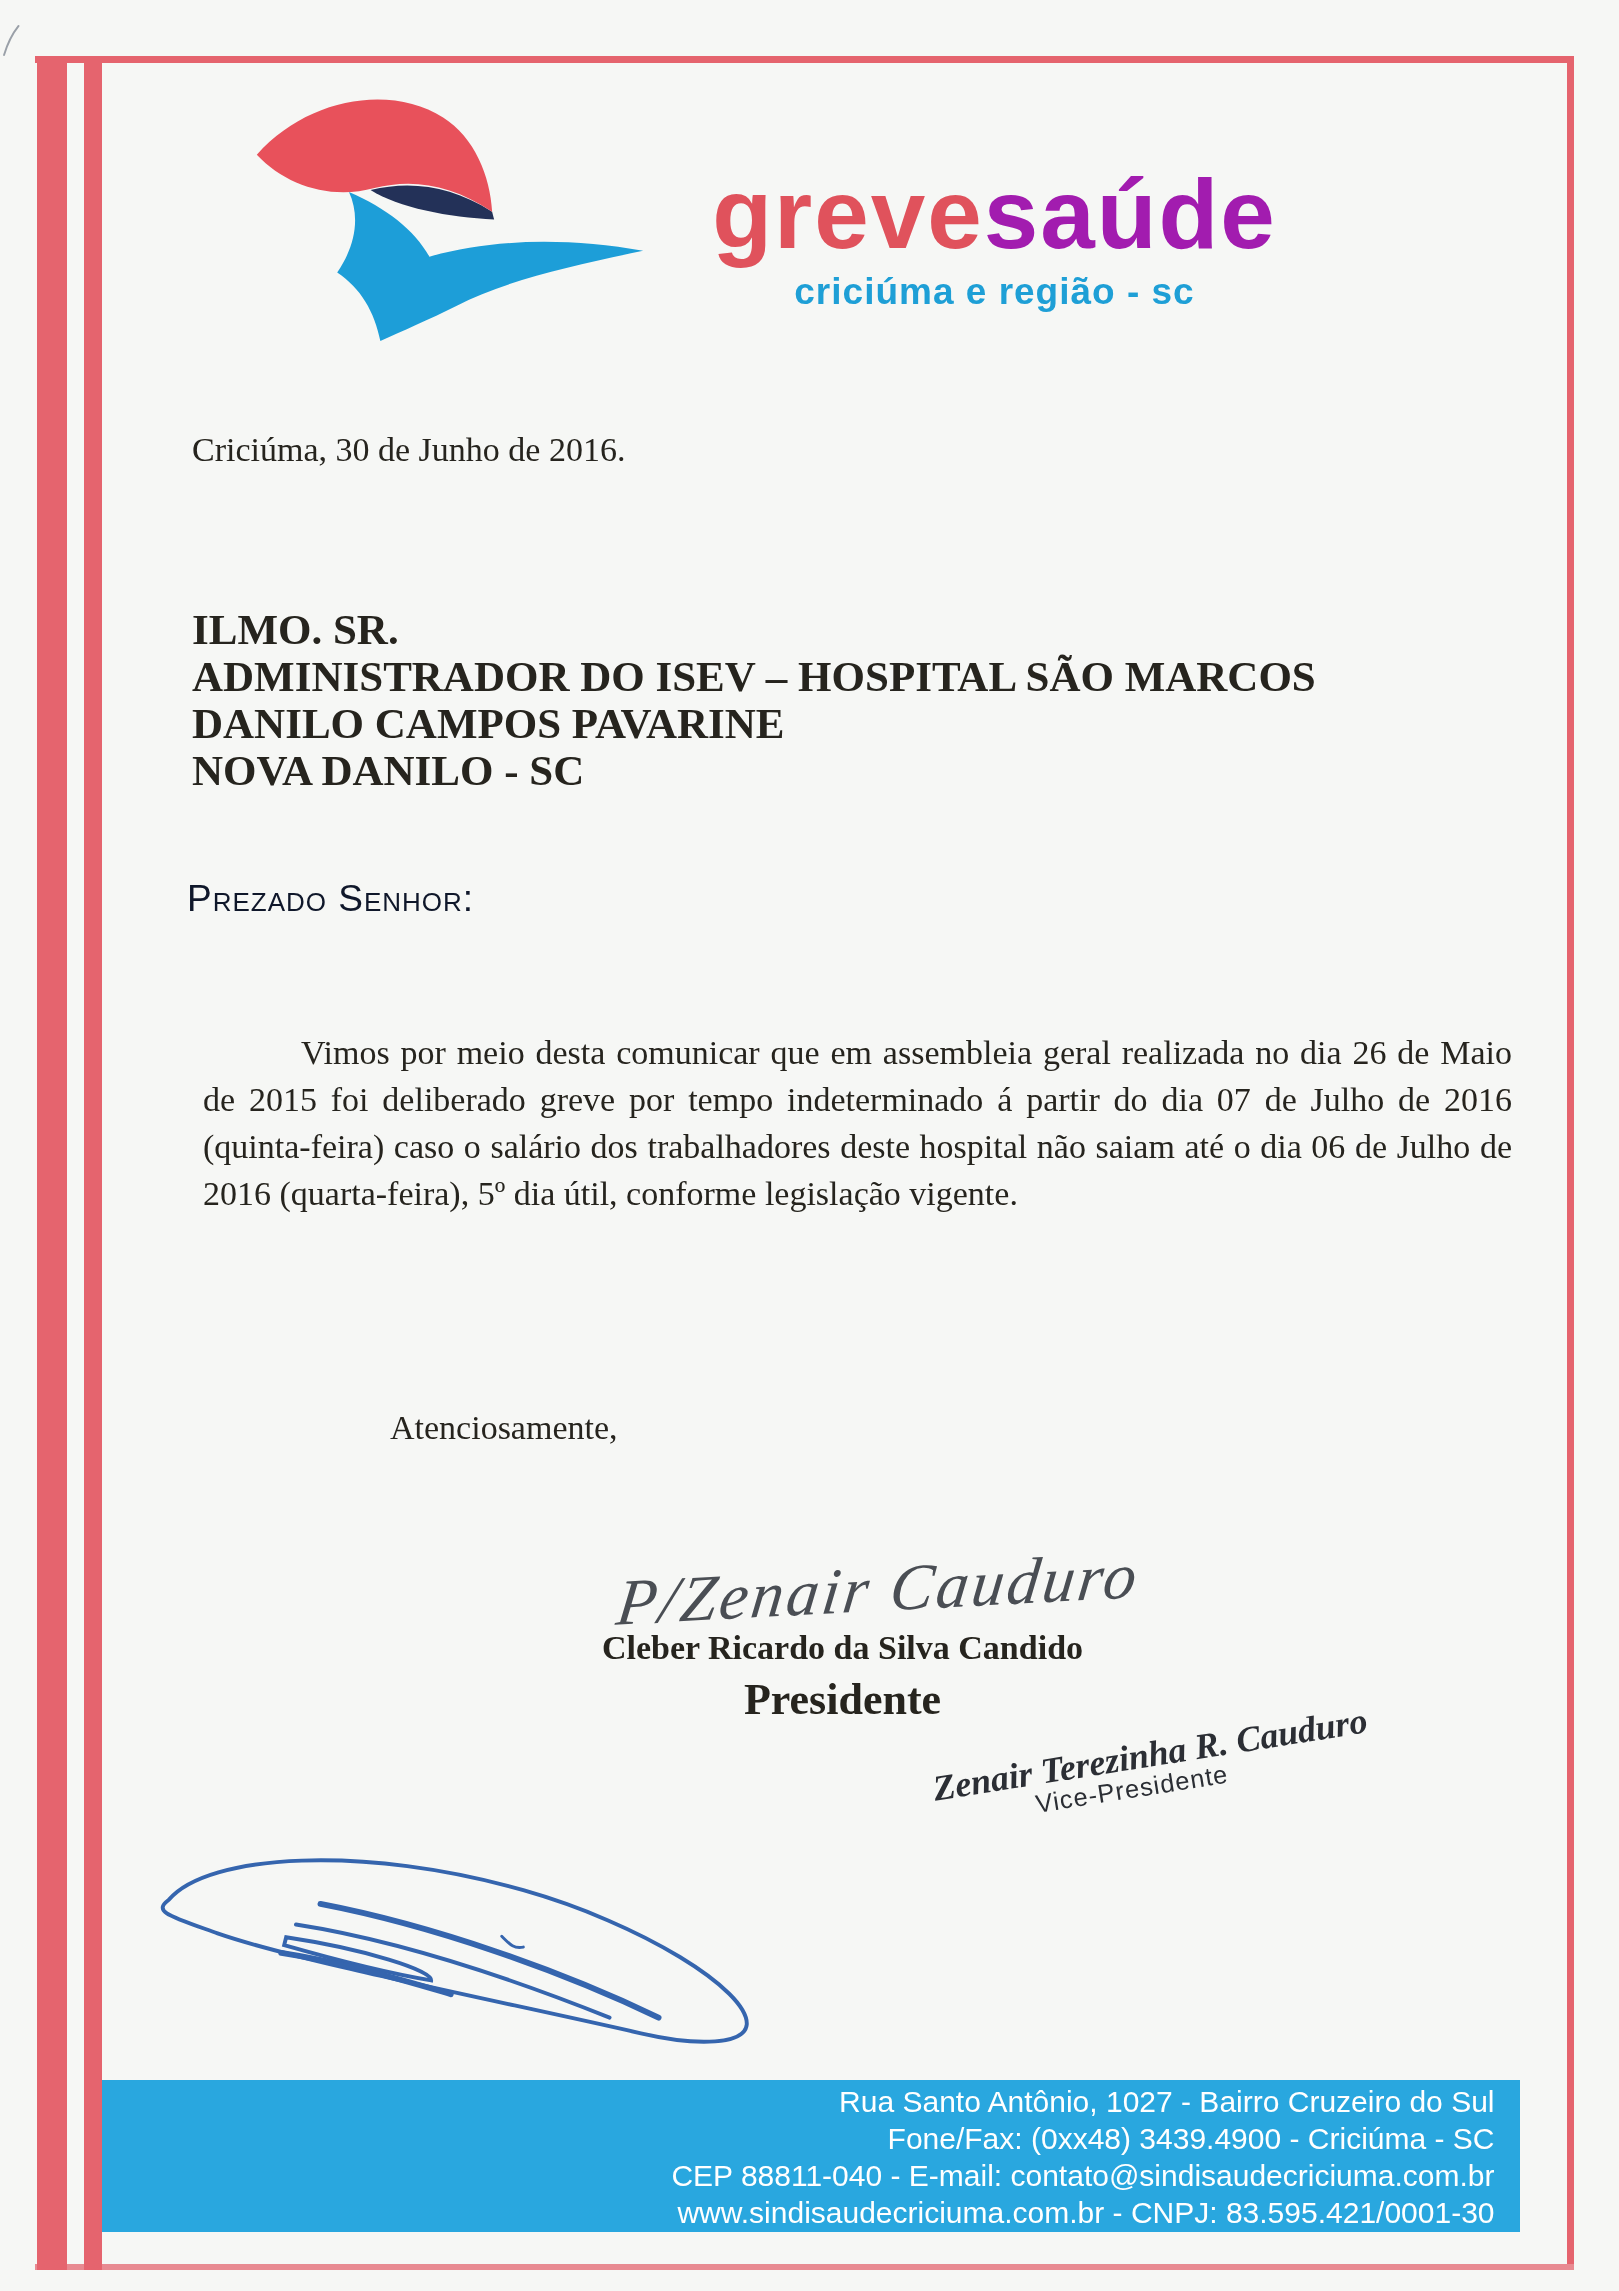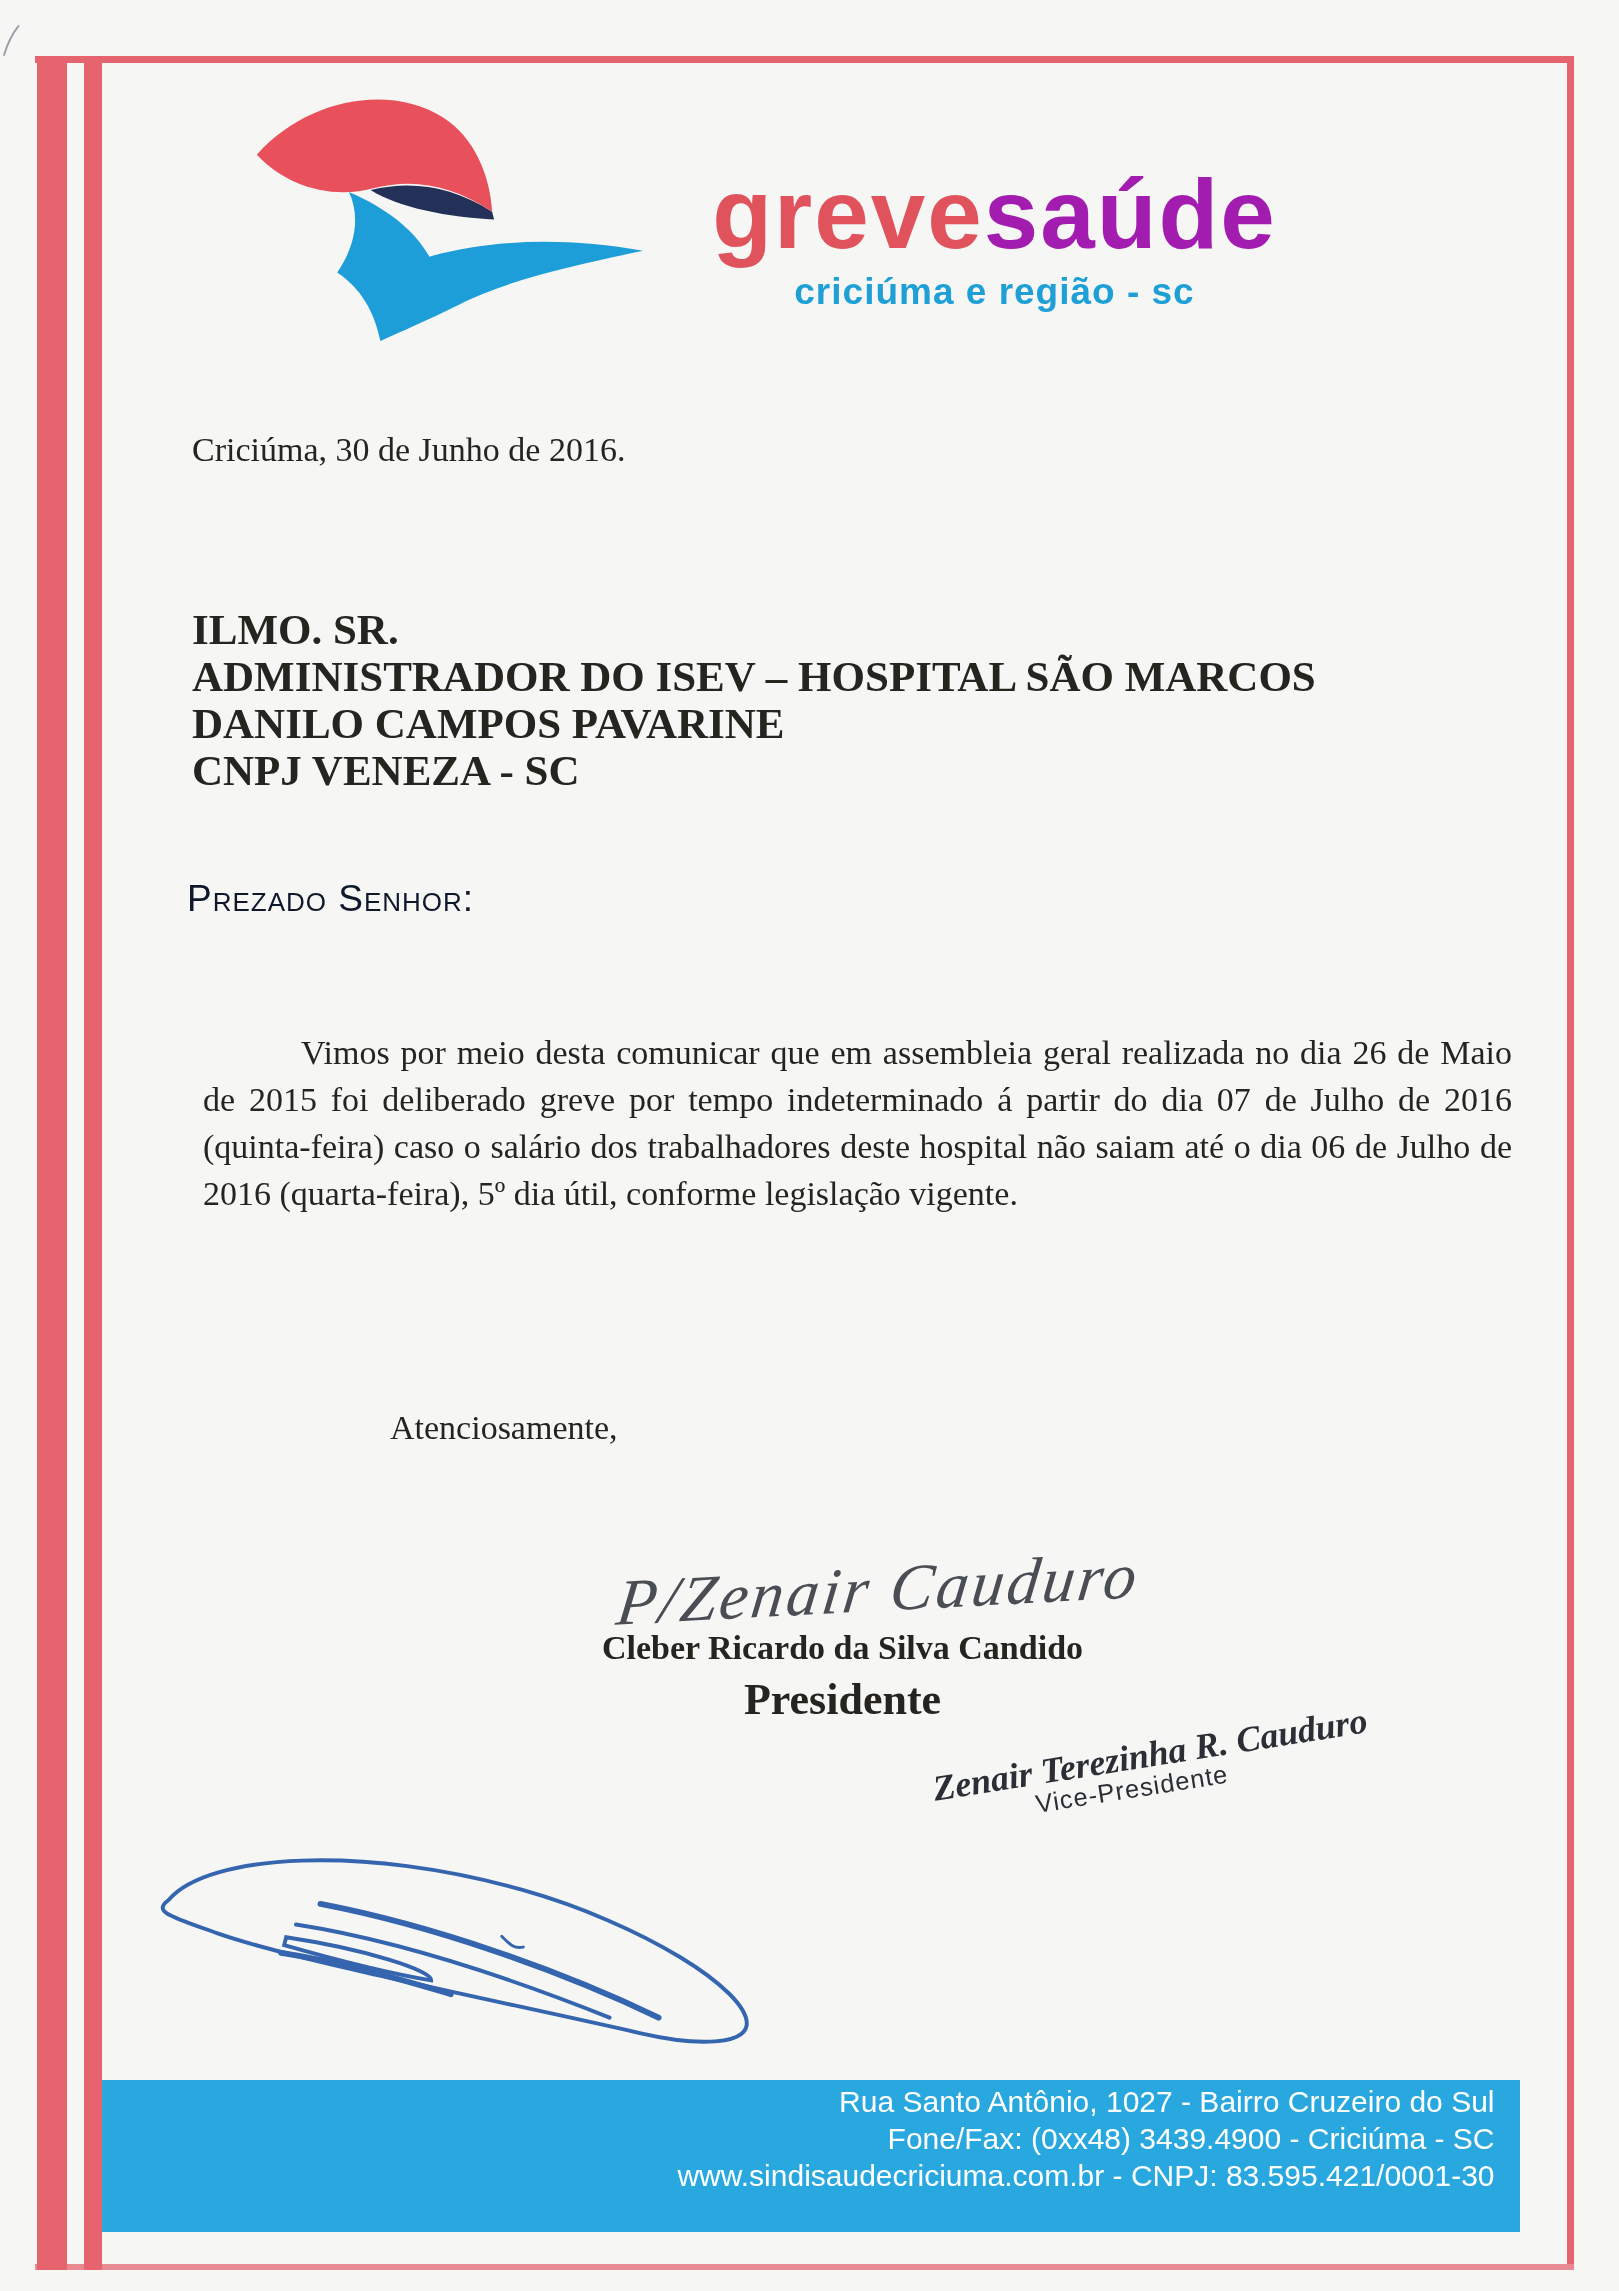--- a/index.html
+++ b/index.html
@@ -78,21 +78,21 @@
     <div class="brand"><span class="red">greve</span><span class="blue">saúde</span></div>
     <div class="tagline">criciúma e região - sc</div>
   </div>
 
   <div class="date">Criciúma, 30 de Junho de 2016.</div>
 
   <div class="recipient">
     <div>ILMO. SR.</div>
     <div>ADMINISTRADOR DO ISEV – HOSPITAL SÃO MARCOS</div>
     <div>DANILO CAMPOS PAVARINE</div>
-    <div>CNPJ VENEZA - SC</div>
+    <div>NOVA DANILO - SC</div>
   </div>
 
   <div class="salutation">Prezado Senhor:</div>
 
   <p class="para para1">Vimos por meio desta comunicar que em assembleia geral realizada no dia 26 de Maio de 2015 foi deliberado greve por tempo indeterminado á partir do dia 07 de Julho de 2016 (quinta-feira) caso o salário dos trabalhadores deste hospital não saiam até o dia 06 de Julho de 2016 (quarta-feira), 5º dia útil, conforme legislação vigente.</p>
 
   <div class="closing">Atenciosamente,</div>
 
   <div class="sig-script">P/Zenair Cauduro</div>
   <div class="sig-name">Cleber Ricardo da Silva Candido</div>
@@ -110,17 +110,18 @@
       <path d="M152,83 C262,100 382,142 472,178" stroke-width="4"></path>
       <path d="M142,96 C222,108 292,130 290,140 C242,132 182,116 140,104 Z" stroke-width="4"></path>
       <path d="M137,112 C202,122 262,140 310,154" stroke-width="6"></path>
       <path d="M362,95 C370,103 374,108 384,106" stroke-width="3"></path>
     </g>
   </svg>
 
   <div class="footer-bar">
     <div>Rua Santo Antônio, 1027 - Bairro Cruzeiro do Sul</div>
     <div>Fone/Fax: (0xx48) 3439.4900 - Criciúma - SC</div>
+    <div>CEP 88811-040 - E-mail: contato@sindisaudecriciuma.com.br</div>
     <div>www.sindisaudecriciuma.com.br - CNPJ: 83.595.421/0001-30</div>
   </div>
 
 </div>
 
 
 </body></html>

